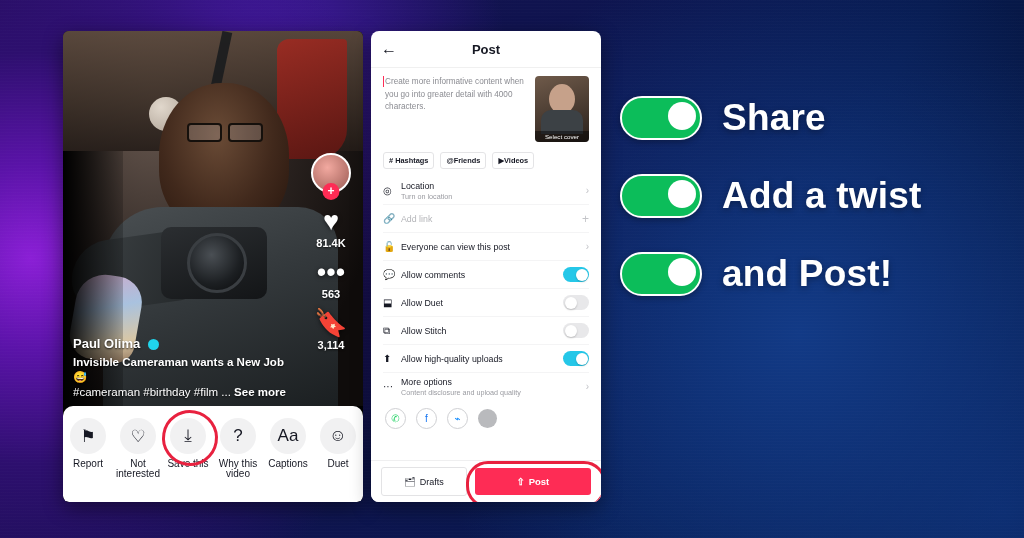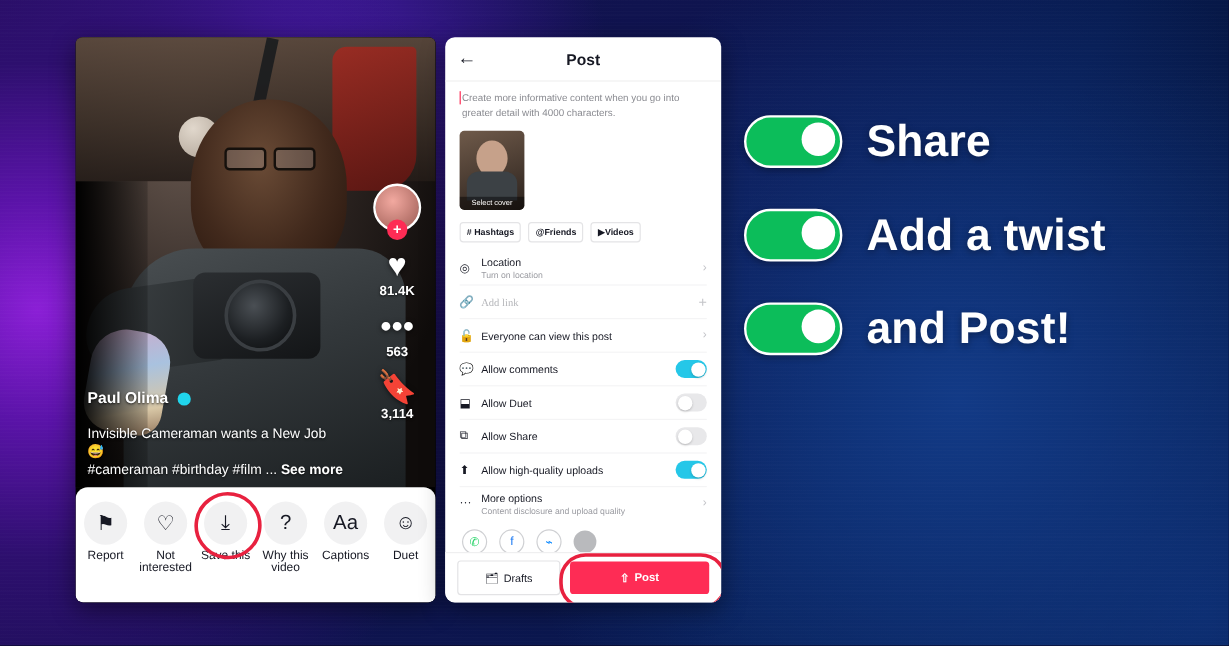--- a/index.html
+++ b/index.html
@@ -119,21 +119,21 @@
   }
   .share-btn svg{width:21px;height:21px;}
   .share-ring{
     position:absolute;left:-8px;top:-7px;width:54px;height:52px;border:3px solid #e8213f;border-radius:50%;
     transform:rotate(-14deg);
   }
 
   .v-caption{position:absolute;left:10px;bottom:6px;width:215px;color:#fff;}
   .v-user{font-size:13px;font-weight:700;text-shadow:0 1px 2px rgba(0,0,0,.8);}
   .v-verify{display:inline-block;width:11px;height:11px;border-radius:50%;background:#20d5ec;margin-left:4px;vertical-align:middle;}
-  .v-desc{font-size:11.5px;line-height:15px;margin-top:16px;text-shadow:0 1px 2px rgba(0,0,0,.8);}
+  .v-desc{font-size:11.5px;line-height:15px;margin-top:4px;text-shadow:0 1px 2px rgba(0,0,0,.8);font-weight:bold;}
   .v-tags{font-size:11.5px;line-height:15px;text-shadow:0 1px 2px rgba(0,0,0,.8);}
   .v-more{font-weight:700;}
 
   
   .sheet{
     position:absolute;left:0;bottom:0;width:300px;height:96px;background:#fff;border-radius:10px 10px 6px 6px;
     display:flex;align-items:flex-start;justify-content:space-around;padding-top:12px;box-sizing:border-box;
   }
   .sheet .opt{width:56px;text-align:center;color:#161823;}
   .sheet .icon{
@@ -148,21 +148,21 @@
 
   
   .phone2{
     position:absolute;left:371px;top:31px;width:230px;height:471px;background:#fff;border-radius:8px;overflow:hidden;
     box-shadow:0 6px 20px rgba(0,0,0,.4);
   }
   .p2head{height:36px;display:flex;align-items:center;border-bottom:1px solid #f0f0f0;position:relative;}
   .p2back{position:absolute;left:10px;font-size:16px;color:#161823;}
   .p2title{width:100%;text-align:center;font-size:13px;font-weight:700;color:#161823;}
   .p2body{padding:8px 12px 0;}
-  .descRow{display:flex;gap:8px;flex-direction:column;}
+  .descRow{display:flex;gap:8px;}
   .descTxt{font-size:8.2px;line-height:12.5px;color:#8a8b91;flex:1;position:relative;padding-left:2px;}
   .caret{position:absolute;left:0;top:0;width:1px;height:11px;background:#fe2c55;}
   .cover{
     width:54px;height:66px;border-radius:4px;overflow:hidden;position:relative;flex:none;
     background:linear-gradient(160deg,#6f5a4a,#2a211c);
   }
   .cover .c-person{position:absolute;left:14px;top:8px;width:26px;height:30px;border-radius:50%;background:#c6a18a;}
   .cover .c-body{position:absolute;left:6px;top:34px;width:42px;height:24px;background:#3c4145;border-radius:10px 10px 0 0;}
   .cover .c-lbl{
     position:absolute;left:0;bottom:0;width:100%;text-align:center;font-size:6.2px;color:#fff;
@@ -174,21 +174,21 @@
   }
   .rows{margin-top:8px;}
   .row{
     display:flex;align-items:center;min-height:27px;border-bottom:1px solid #f4f4f5;font-size:8.8px;color:#161823;
   }
   .row .ic{width:18px;font-size:10px;color:#161823;display:flex;align-items:center;}
   .row .tx{flex:1;}
   .row .sub{display:block;font-size:7.2px;color:#9a9ba1;margin-top:1px;}
   .row .chev{color:#c3c4c8;font-size:10px;}
   .row .plus{color:#c3c4c8;font-size:12px;}
-  .row.addlink .tx{color:#b4b5b9;font-family:Liberation Serif, serif;}
+  .row.addlink .tx{color:#b4b5b9;}
   .toggle{width:26px;height:15px;border-radius:9px;position:relative;flex:none;}
   .toggle.on{background:#25c7e8;}
   .toggle.off{background:#e8e8ea;}
   .toggle .knob{position:absolute;top:1.5px;width:12px;height:12px;border-radius:50%;background:#fff;box-shadow:0 1px 2px rgba(0,0,0,.2);}
   .toggle.on .knob{right:1.5px;}
   .toggle.off .knob{left:1.5px;}
   .shareIcons{display:flex;gap:10px;padding:8px 2px 6px;align-items:center;}
   .shareIcons .si{width:19px;height:19px;border-radius:50%;display:flex;align-items:center;justify-content:center;font-size:10px;color:#fff;}
   .si.wa{background:#fff;border:1.2px solid #cfd0d3;color:#25d366;}
   .si.fb{background:#fff;border:1.2px solid #cfd0d3;color:#1877f2;}
@@ -366,21 +366,21 @@
         <div class="row">
           <span class="ic">⬓</span>
           <span class="tx">Allow Duet</span>
           <span class="toggle off">
               <span class="knob"></span>
             </span>
         </div>
 
         <div class="row">
           <span class="ic">⧉</span>
-          <span class="tx">Allow Share</span>
+          <span class="tx">Allow Stitch</span>
           <span class="toggle off">
               <span class="knob"></span>
             </span>
         </div>
 
         <div class="row">
           <span class="ic">⬆</span>
           <span class="tx">Allow high-quality uploads</span>
           <span class="toggle on">
               <span class="knob"></span>

